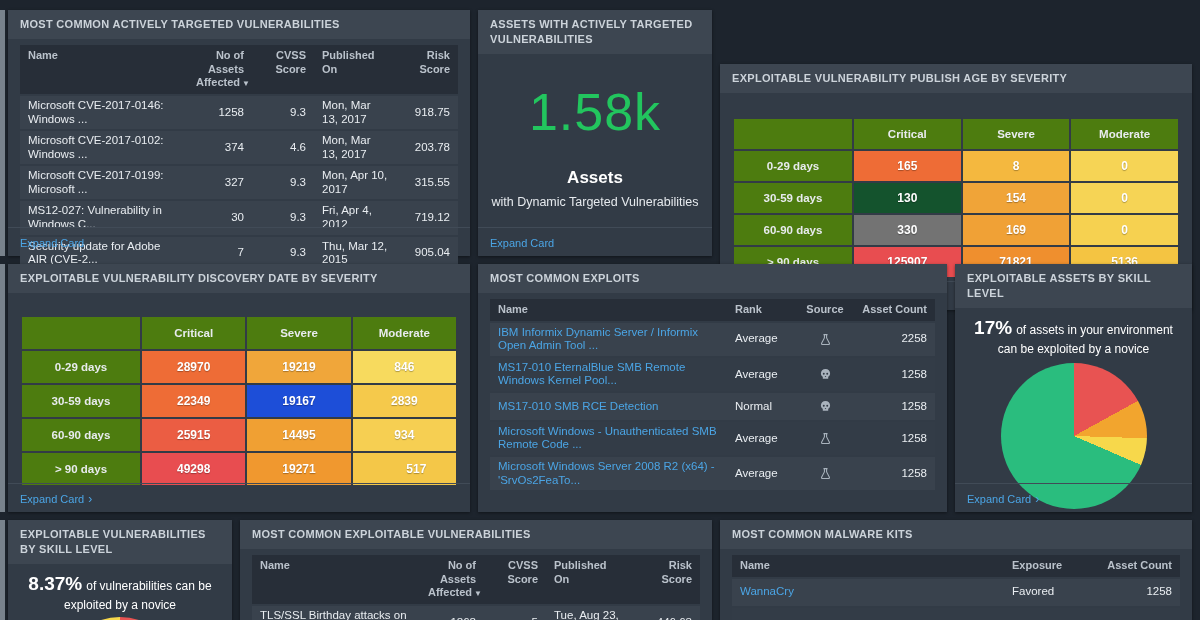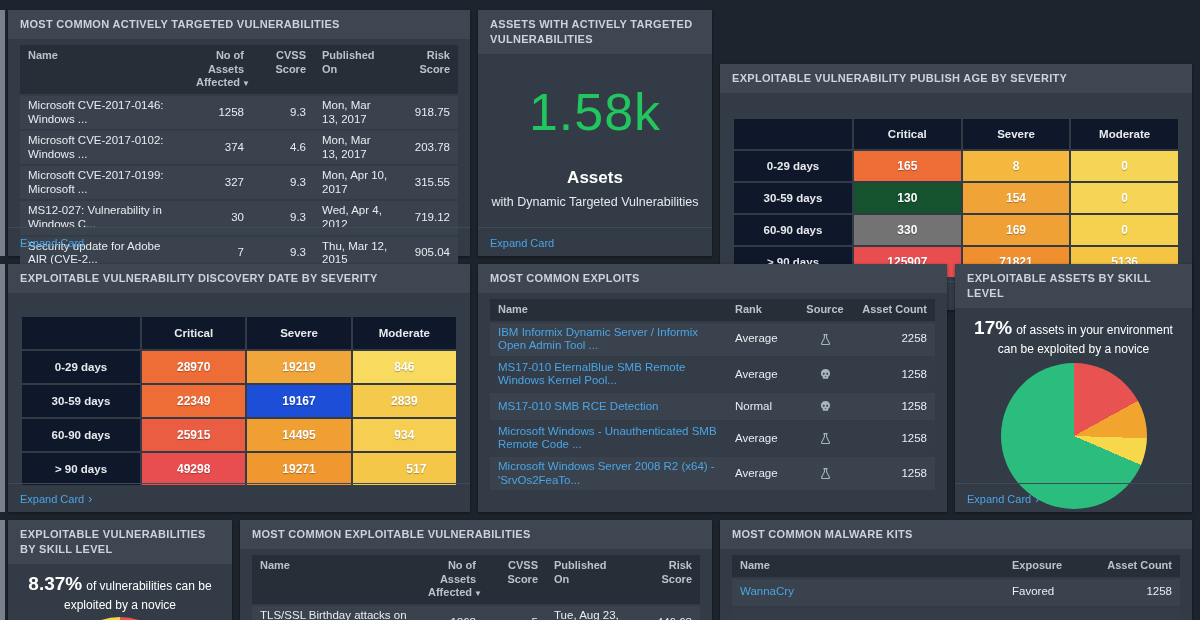--- a/index.html
+++ b/index.html
@@ -43,21 +43,21 @@
   .et .t-row{min-height:27px;}
 
   
   .mt .c0{flex:1;}
   .mt .c1{width:92px;flex:none;}
   .mt .c2{width:84px;flex:none;text-align:right;}
   .mt .t-row{min-height:27px;}
 
   
   .hm{display:grid;gap:2px;margin:0 14px;}
-  .hm .h{background:#0f172a;color:#e8ebee;font-weight:700;font-size:11.5px;
+  .hm .h{background:#4d7c0f;color:#e8ebee;font-weight:700;font-size:11.5px;
          display:flex;align-items:center;justify-content:center;text-align:center;}
   .hm .d{display:flex;align-items:center;justify-content:center;font-weight:700;
          font-size:12px;color:#fff;text-shadow:0 1px 1px rgba(0,0,0,.3);}
   #hm-publish{grid-template-columns:118px 1fr 1fr 1fr;margin-top:26px;}
   #hm-publish .h,#hm-publish .d{height:30px;}
   #hm-discovery{grid-template-columns:118px 1fr 1fr 1fr;margin-top:24px;}
   #hm-discovery .h,#hm-discovery .d{height:32px;}
 
   
   .big-num{font-size:52px;color:#22c55e;text-align:center;margin-top:28px;letter-spacing:1px;}
@@ -110,21 +110,21 @@
           <div class="cell c0">Microsoft CVE-2017-0199: Microsoft ...</div>
           <div class="cell c1 num">327</div>
           <div class="cell c2 num">9.3</div>
           <div class="cell c3">Mon, Apr 10, 2017</div>
           <div class="cell c4 num">315.55</div>
         </div>
         <div class="t-row">
           <div class="cell c0">MS12-027: Vulnerability in Windows C...</div>
           <div class="cell c1 num">30</div>
           <div class="cell c2 num">9.3</div>
-          <div class="cell c3">Wed, Apr 4, 2012</div>
+          <div class="cell c3">Fri, Apr 4, 2012</div>
           <div class="cell c4 num">719.12</div>
         </div>
         <div class="t-row">
           <div class="cell c0">Security update for Adobe AIR (CVE-2...</div>
           <div class="cell c1 num">7</div>
           <div class="cell c2 num">9.3</div>
           <div class="cell c3">Thu, Mar 12, 2015</div>
           <div class="cell c4 num">905.04</div>
         </div>
       </div>

